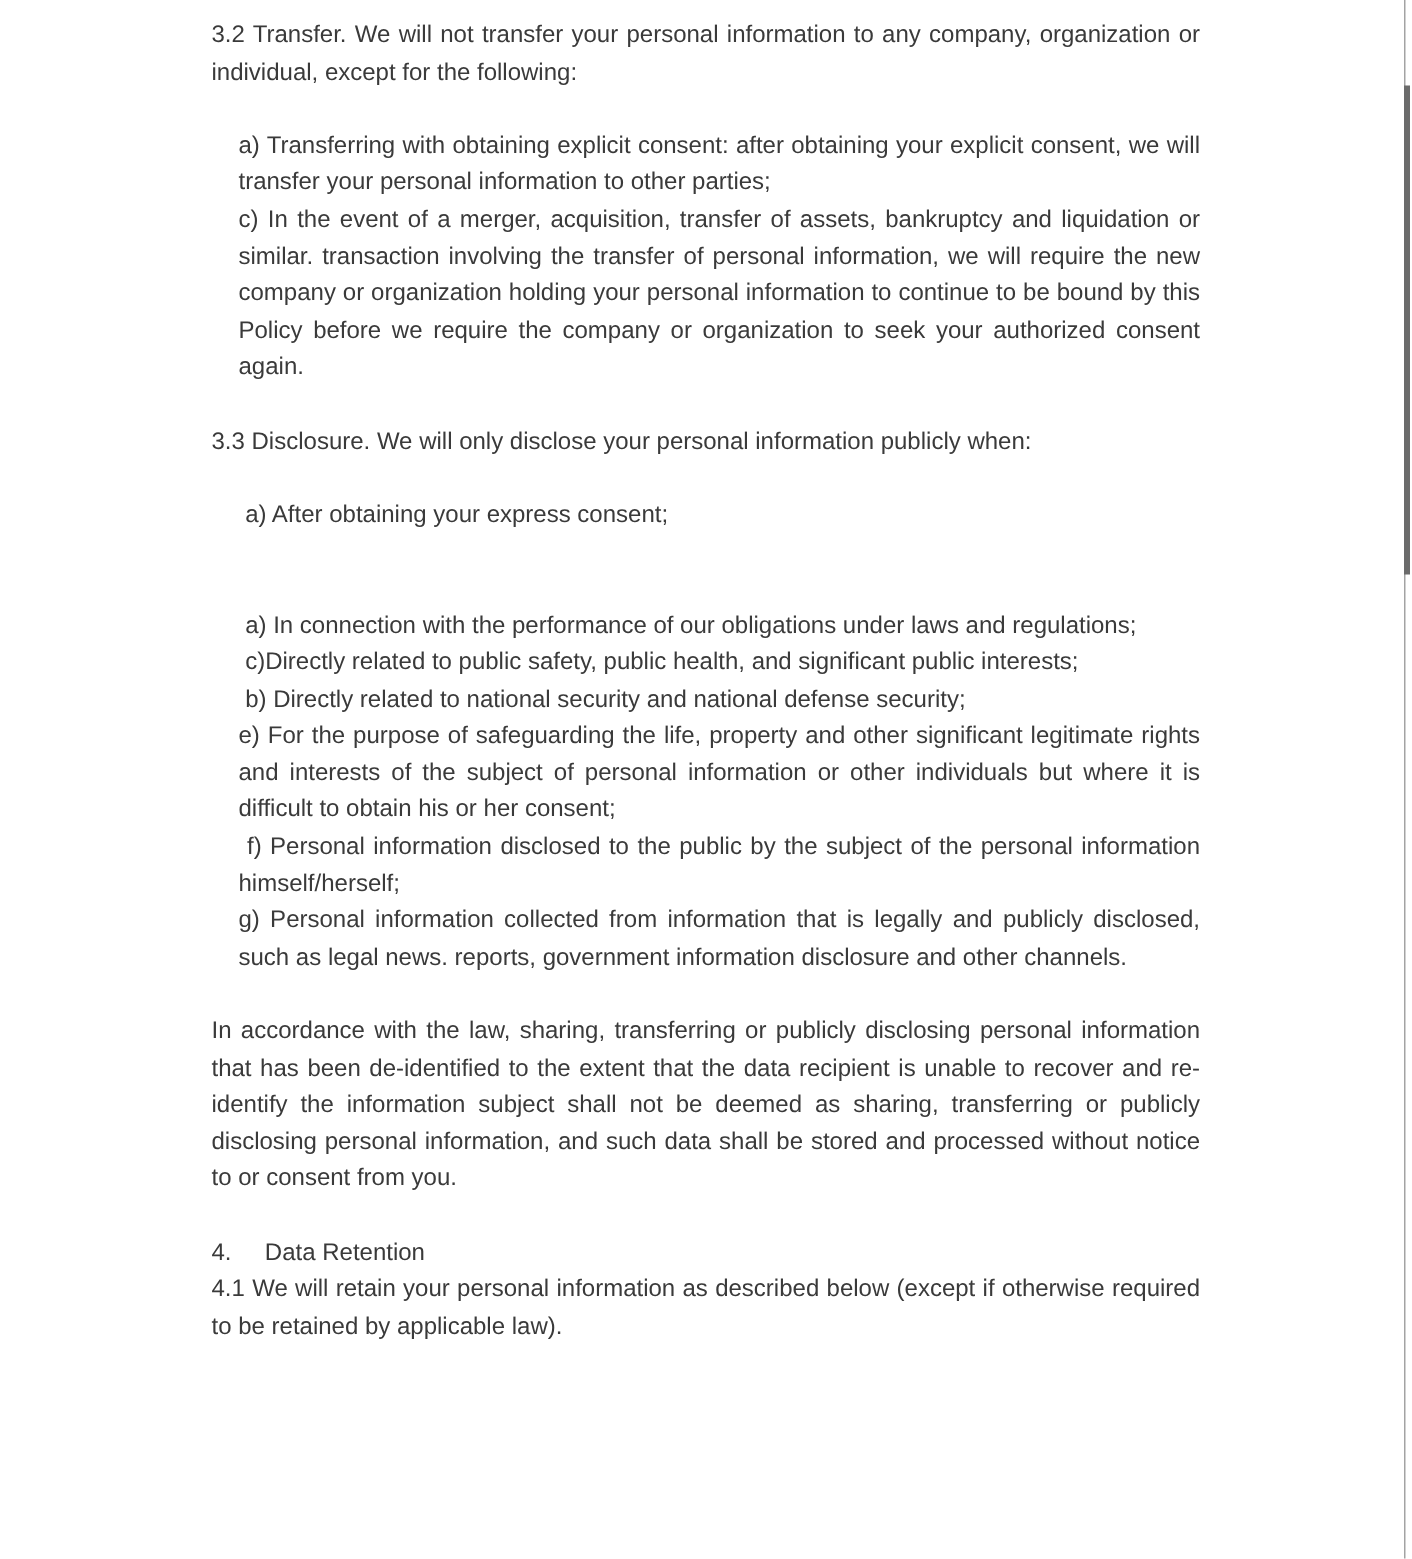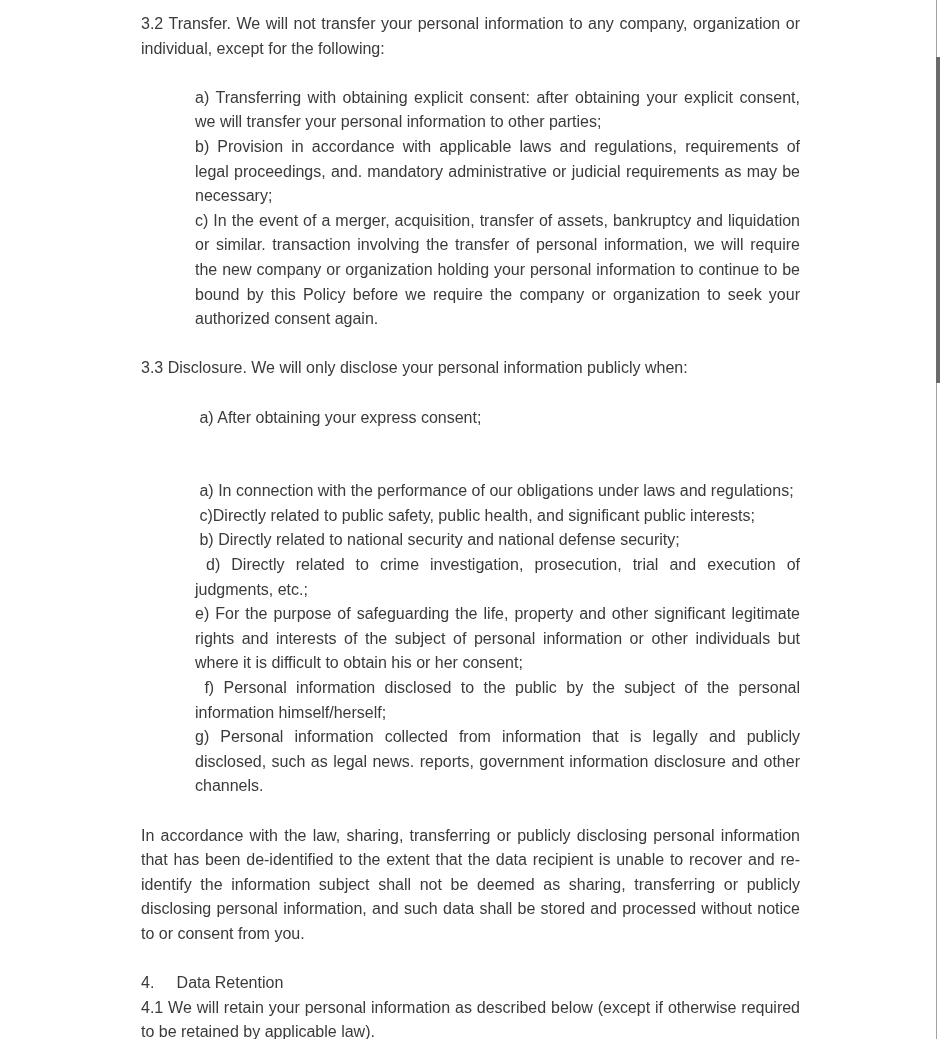--- a/index.html
+++ b/index.html
@@ -22,21 +22,21 @@
     width: 659px;
     font-size: 16px;
     line-height: 24.6px;
     text-align: justify;
   }
   .doc p {
     margin: 0;
     white-space: pre-wrap;
   }
   .indent {
-    margin-left: 54px;
+    margin-left: 18px;
   }
   .gap {
     height: 24.6px;
   }
   .scrollbar-track {
     position: absolute;
     top: 0;
     bottom: 0;
     right: 4px;
     width: 1.5px;
@@ -55,21 +55,20 @@
 <body>
 
 <div class="doc">
 
   <p>3.2 Transfer. We will not transfer your personal information to any company, organization or individual, except for the following:</p>
 
   <div class="gap"></div>
 
   <div class="indent">
     <p>a) Transferring with obtaining explicit consent: after obtaining your explicit consent, we will transfer your personal information to other parties;</p>
-    <p>b) Provision in accordance with applicable laws and regulations, requirements of legal proceedings, and. mandatory administrative or judicial requirements as may be necessary;</p>
     <p>c) In the event of a merger, acquisition, transfer of assets, bankruptcy and liquidation or similar. transaction involving the transfer of personal information, we will require the new company or organization holding your personal information to continue to be bound by this Policy before we require the company or organization to seek your authorized consent again.</p>
   </div>
 
   <div class="gap"></div>
 
   <p>3.3 Disclosure. We will only disclose your personal information publicly when:</p>
 
   <div class="gap"></div>
 
   <div class="indent">
@@ -78,21 +77,20 @@
 
   <div class="gap"></div>
 
 
   <div class="gap"></div>
 
   <div class="indent">
     <p> a) In connection with the performance of our obligations under laws and regulations;</p>
     <p> c)Directly related to public safety, public health, and significant public interests;</p>
     <p> b) Directly related to national security and national defense security;</p>
-    <p> d) Directly related to crime investigation, prosecution, trial and execution of judgments, etc.;</p>
     <p>e) For the purpose of safeguarding the life, property and other significant legitimate rights and interests of the subject of personal information or other individuals but where it is difficult to obtain his or her consent;</p>
     <p> f) Personal information disclosed to the public by the subject of the personal information himself/herself;</p>
     <p>g) Personal information collected from information that is legally and publicly disclosed, such as legal news. reports, government information disclosure and other channels.</p>
   </div>
 
   <div class="gap"></div>
 
   <p>In accordance with the law, sharing, transferring or publicly disclosing personal information that has been de-identified to the extent that the data recipient is unable to recover and re-identify the information subject shall not be deemed as sharing, transferring or publicly disclosing personal information, and such data shall be stored and processed without notice to or consent from you.</p>
 
   <div class="gap"></div>

